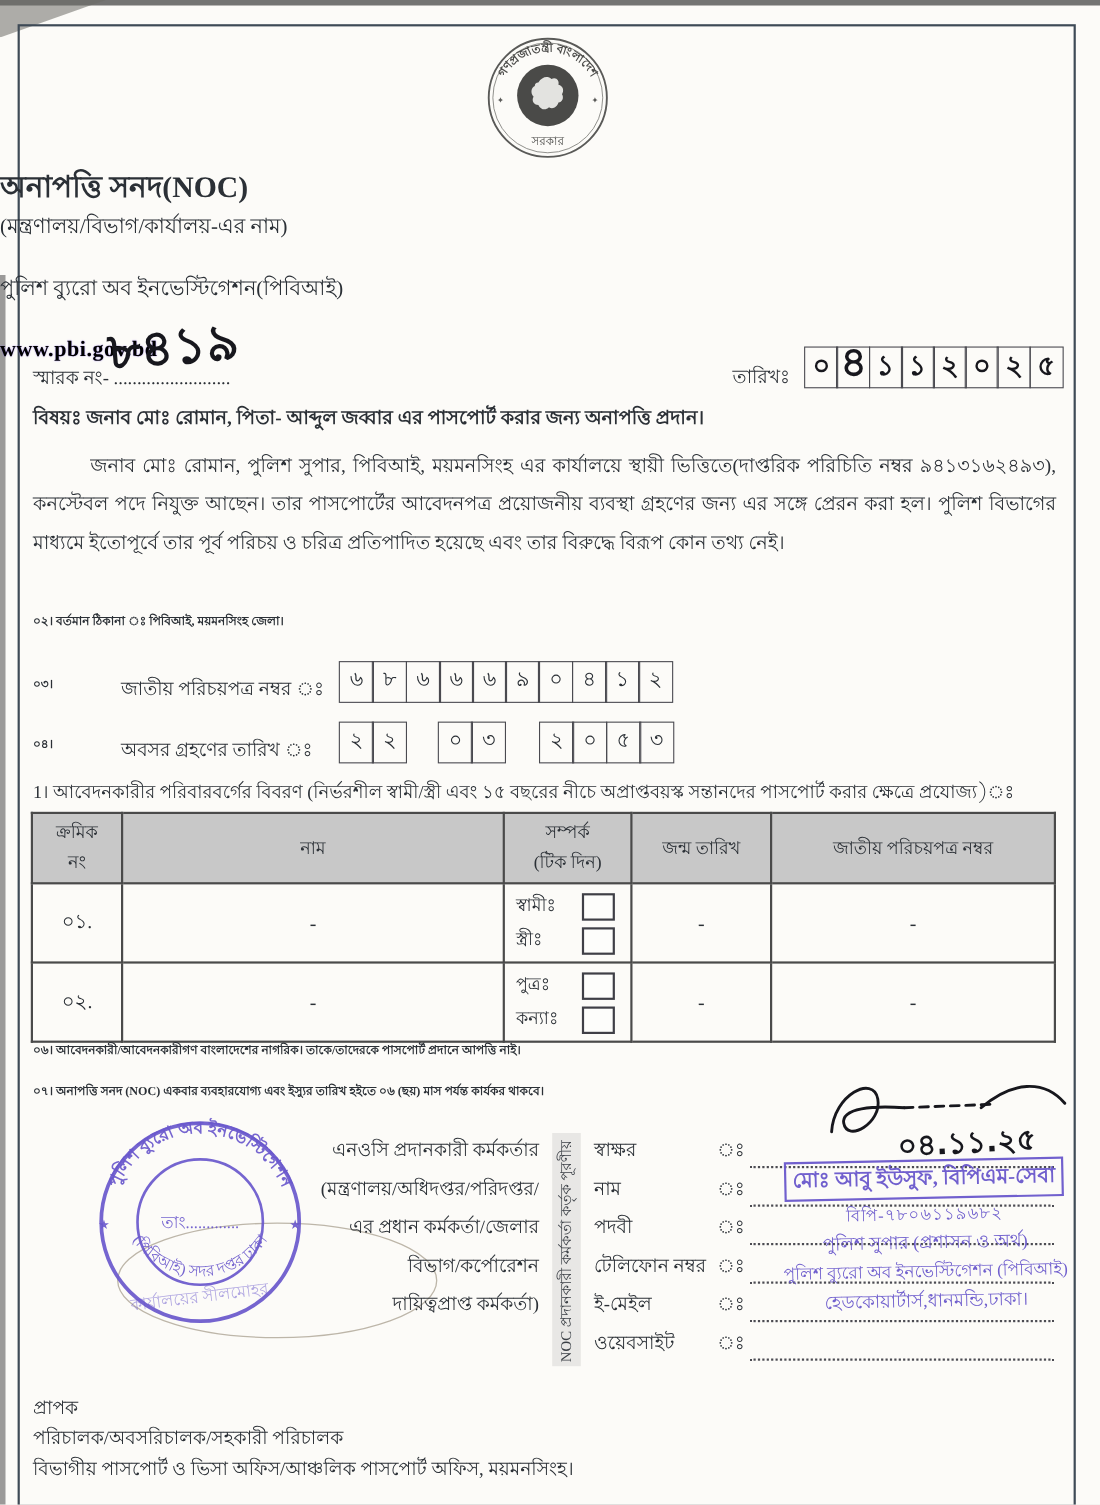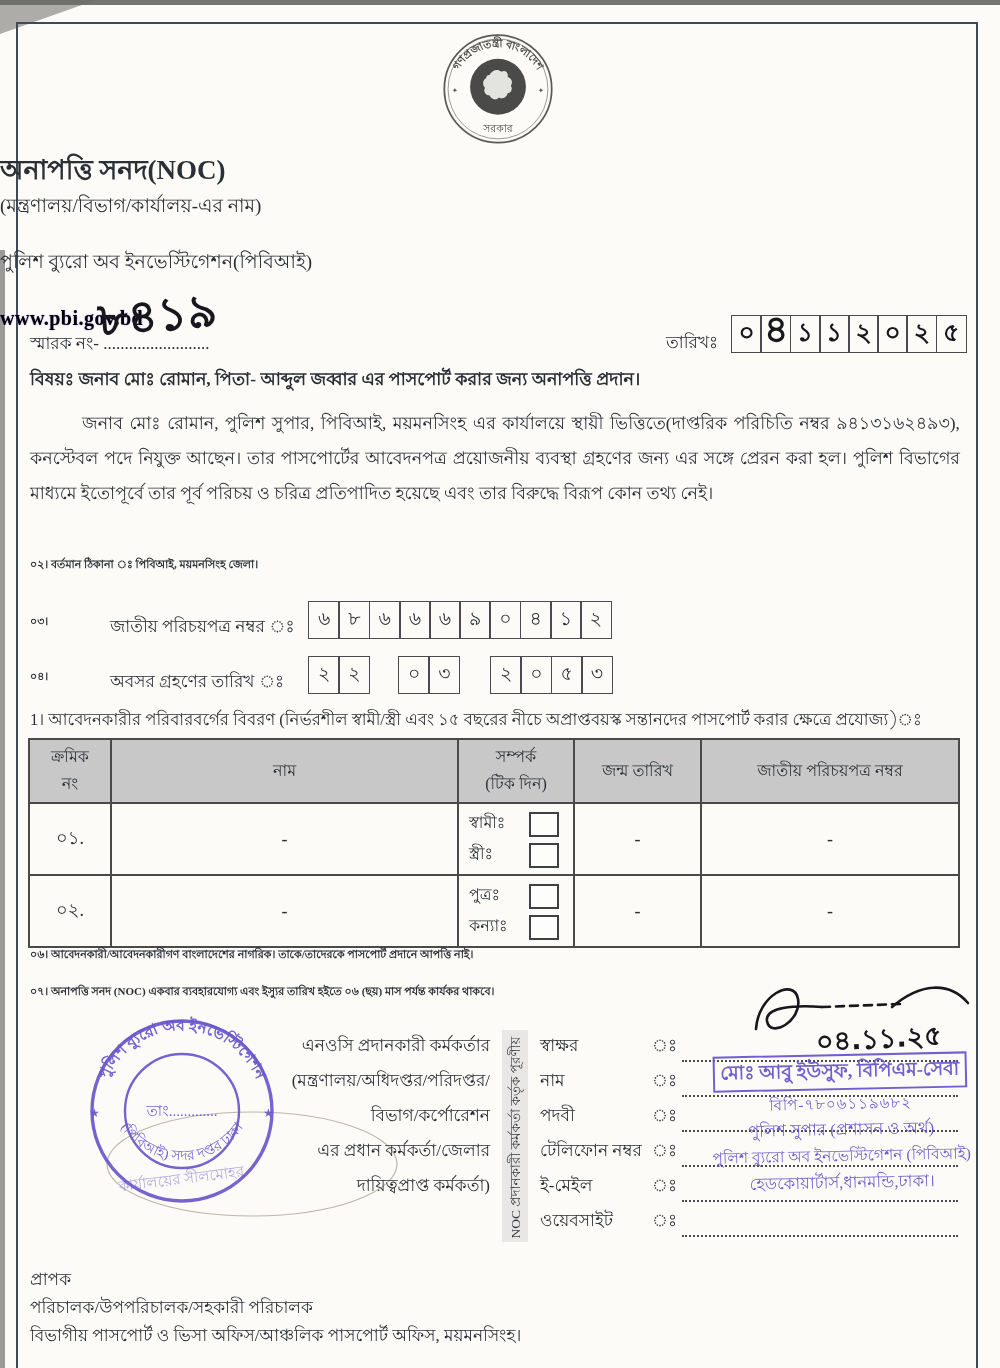--- a/index.html
+++ b/index.html
@@ -253,22 +253,22 @@
       <text x="37" y="103" font-size="12">★</text>
       <text x="211" y="103" font-size="12">★</text>
       <text x="130" y="102" font-size="15" text-anchor="middle">তাং.............</text>
       <text x="130" y="170" font-size="15" text-anchor="middle" opacity=".55" transform="rotate(-7 130 170)">কার্যালয়ের সীলমোহর</text>
     </g>
   </svg>
 
   <div class="abs" id="sig-left">
     <div>এনওসি প্রদানকারী কর্মকর্তার</div>
     <div>(মন্ত্রণালয়/অধিদপ্তর/পরিদপ্তর/</div>
+    <div>এর প্রধান কর্মকর্তা/জেলার</div>
     <div>বিভাগ/কর্পোরেশন</div>
-    <div>এর প্রধান কর্মকর্তা/জেলার</div>
     <div>দায়িত্বপ্রাপ্ত কর্মকর্তা)</div>
   </div>
 
   <div class="abs" id="vband"></div>
   <div class="abs" id="vnote">NOC প্রদানকারী কর্মকর্তা কর্তৃক পূরণীয়</div>
 
   <div class="abs" id="sig-fields">
     <div>স্বাক্ষর</div>
     <div>নাম</div>
     <div>পদবী</div>
@@ -302,16 +302,16 @@
 
   <div class="abs" id="officer-stamp">
     <div><span class="l1">মোঃ আবু ইউসুফ, বিপিএম-সেবা</span></div>
     <div class="l2">বিপি-৭৮০৬১১৯৬৮২</div>
     <div class="l3">পুলিশ সুপার (প্রশাসন ও অর্থ)</div>
     <div class="l4">পুলিশ ব্যুরো অব ইনভেস্টিগেশন (পিবিআই)</div>
     <div class="l5">হেডকোয়ার্টার্স,ধানমন্ডি,ঢাকা।</div>
   </div>
 
   <div class="abs recip" style="left:30px;top:1266px;">প্রাপক</div>
-  <div class="abs recip" style="left:30px;top:1294px;">পরিচালক/উপপরিচালক/সহকারী পরিচালক</div>
+  <div class="abs recip" style="left:30px;top:1294px;">পরিচালক/অবসরিচালক/সহকারী পরিচালক</div>
   <div class="abs recip" style="left:30px;top:1322px;">বিভাগীয় পাসপোর্ট ও ভিসা অফিস/আঞ্চলিক পাসপোর্ট অফিস, ময়মনসিংহ।</div>
 
 </div>
 
 </body></html>

